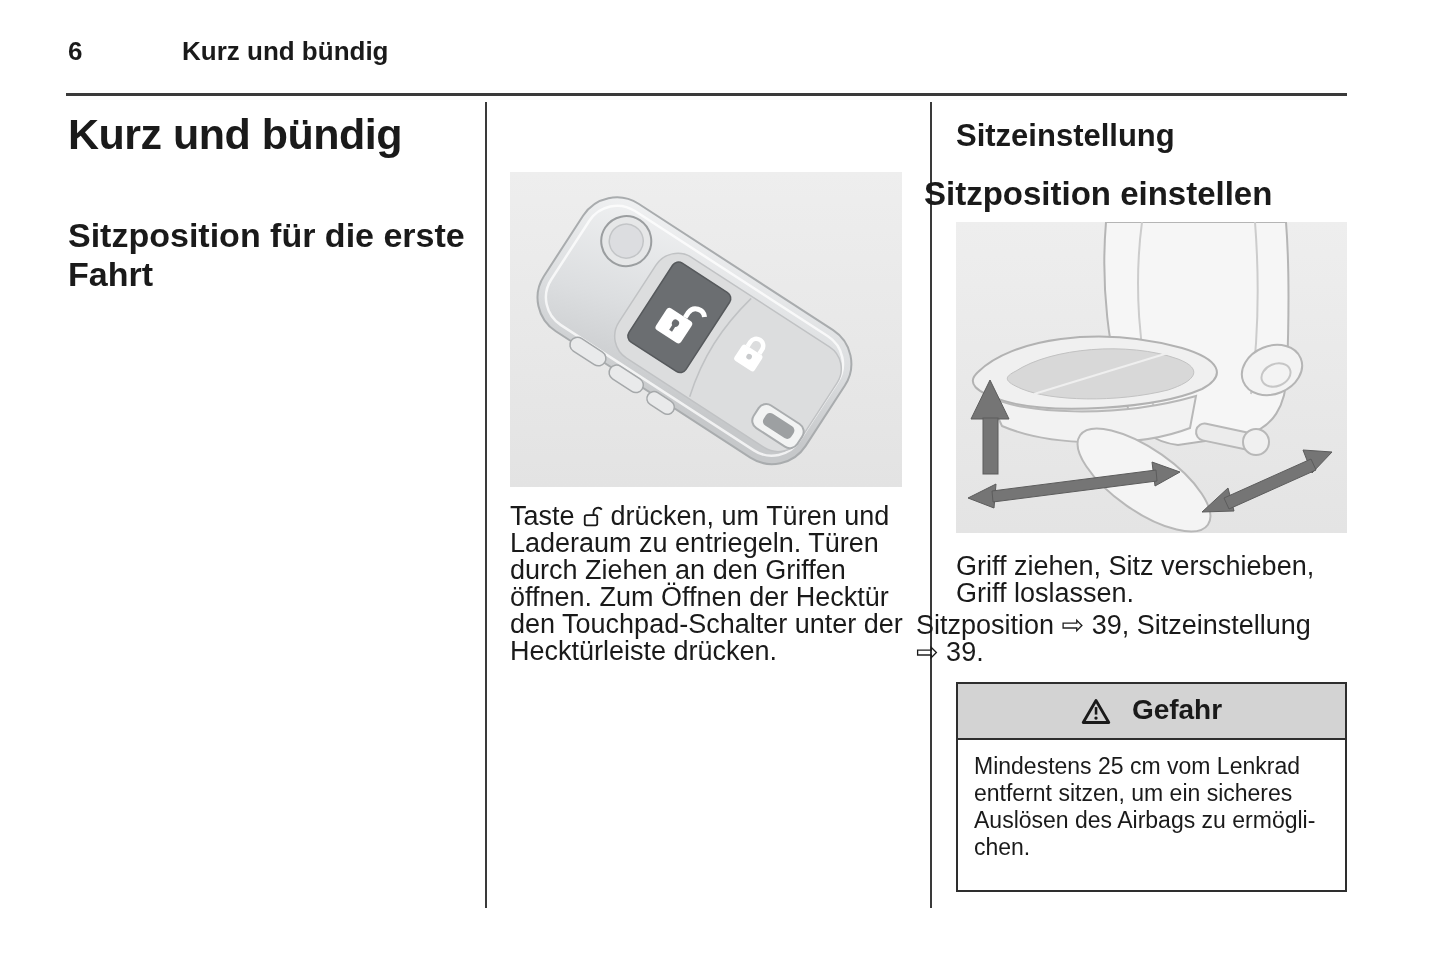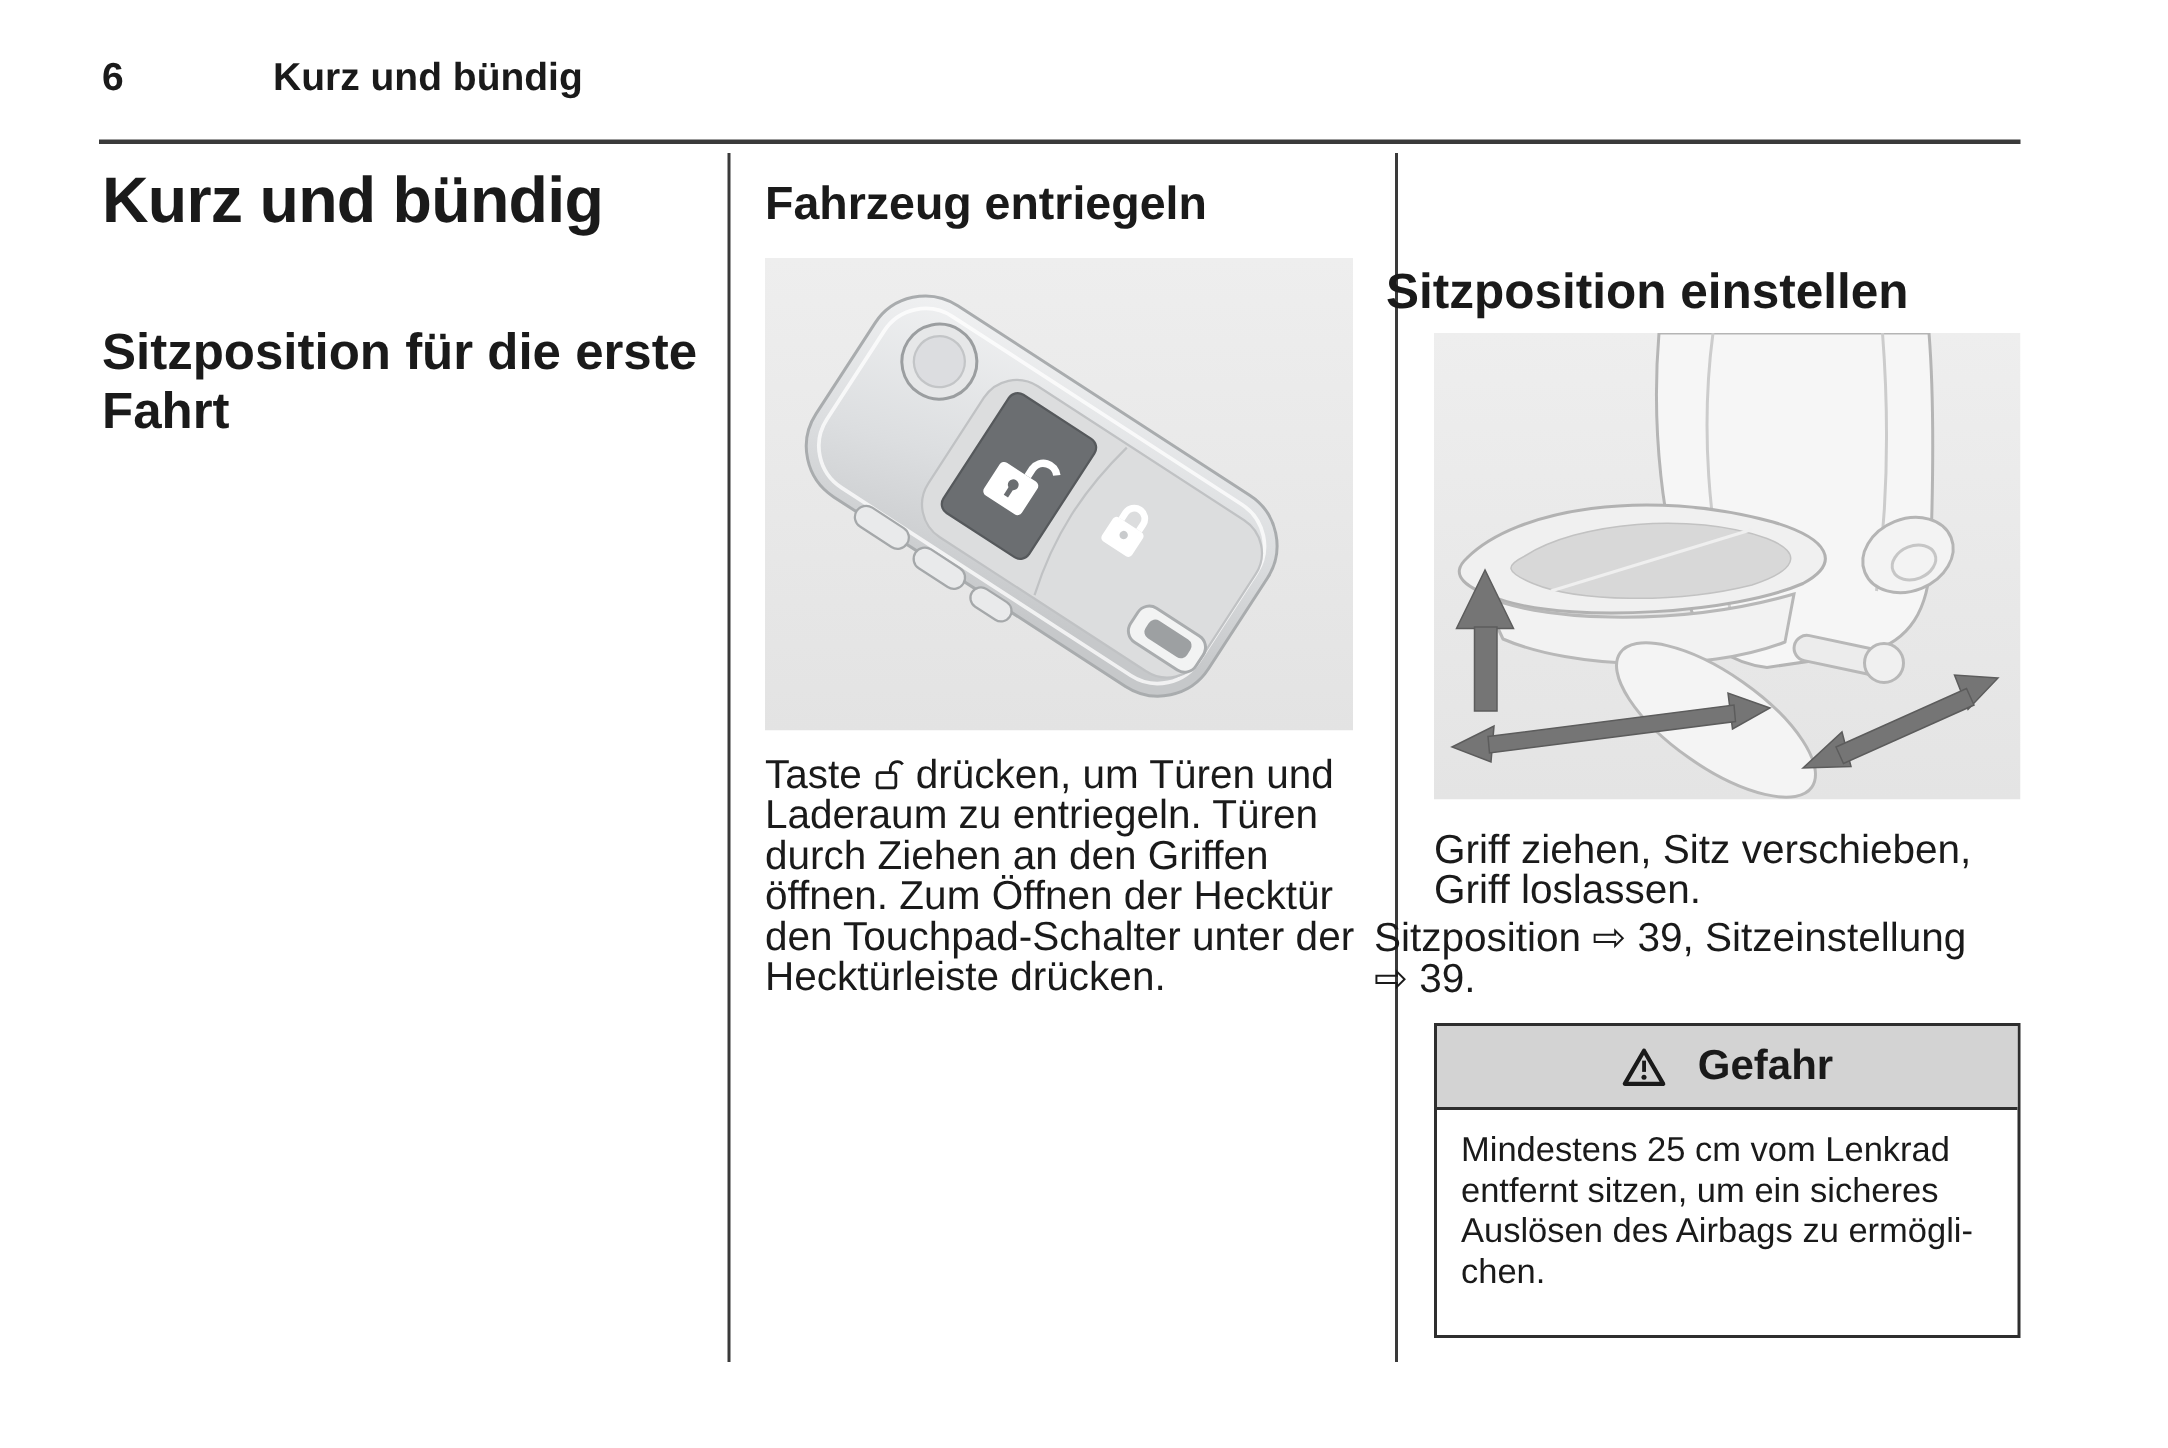--- a/index.html
+++ b/index.html
@@ -53,21 +53,20 @@
   <div class="running-head page-number">6</div>
   <div class="running-head running-title">Kurz und bündig</div>
   <div class="head-rule"></div>
 
   <div class="divider divider-1"></div>
   <div class="divider divider-2"></div>
 
   <h1 class="chapter-title">Kurz und bündig</h1>
   <h2 class="chapter-subtitle">Sitzposition für die erste Fahrt</h2>
 
-  <h3 class="section-heading mid-heading">Fahrzeug entriegeln</h3>
 
   <svg class="figure figure-key" viewBox="0 0 392 315" aria-hidden="true">
     <defs>
       <linearGradient id="figBg1" x1="0" y1="0" x2="0" y2="1">
         <stop offset="0" stop-color="#eeeeee"></stop>
           <stop offset="1" stop-color="#e3e3e3"></stop>
       </linearGradient>
       <linearGradient id="keyBody" x1="0" y1="0" x2="0.6" y2="1">
         <stop offset="0" stop-color="#f1f2f3"></stop>
           <stop offset="0.55" stop-color="#dcdee0"></stop>
@@ -105,20 +104,21 @@
       <rect x="152" y="148" width="30" height="14" rx="7" fill="#e9eaeb" stroke="#a5a8aa" stroke-width="1.5"></rect>
     </g>
   </svg>
 
   <p class="body-text mid-p1"><span>Taste</span><svg class="inline-lock" viewBox="0 0 26 26" width="24" height="24">
         <rect x="3" y="11" width="13.5" height="11" rx="2" fill="none" stroke="#1a1a1a" stroke-width="2"></rect>
         <path d="M 12.5 11 V 7.5 A 5 5 0 0 1 21.5 5" fill="none" stroke="#1a1a1a" stroke-width="2"></path>
       </svg><span>drücken, um Türen und La­deraum zu entriegeln. Türen durch Ziehen an den Griffen öffnen. Zum Öffnen der Hecktür den Touchpad-Schalter unter der Hecktürleiste drücken.</span></p>
 
 
+  <h3 class="section-heading right-heading">Sitzeinstellung</h3>
   <h4 class="sub-heading">Sitzposition einstellen</h4>
 
   <svg class="figure figure-seat" viewBox="0 0 391 311" aria-hidden="true">
     <defs>
       <linearGradient id="figBg2" x1="0" y1="0" x2="0" y2="1">
         <stop offset="0" stop-color="#eeeeee"></stop>
           <stop offset="1" stop-color="#e4e4e4"></stop>
       </linearGradient>
     </defs>
     <rect width="391" height="311" fill="url(#figBg2)"></rect>

